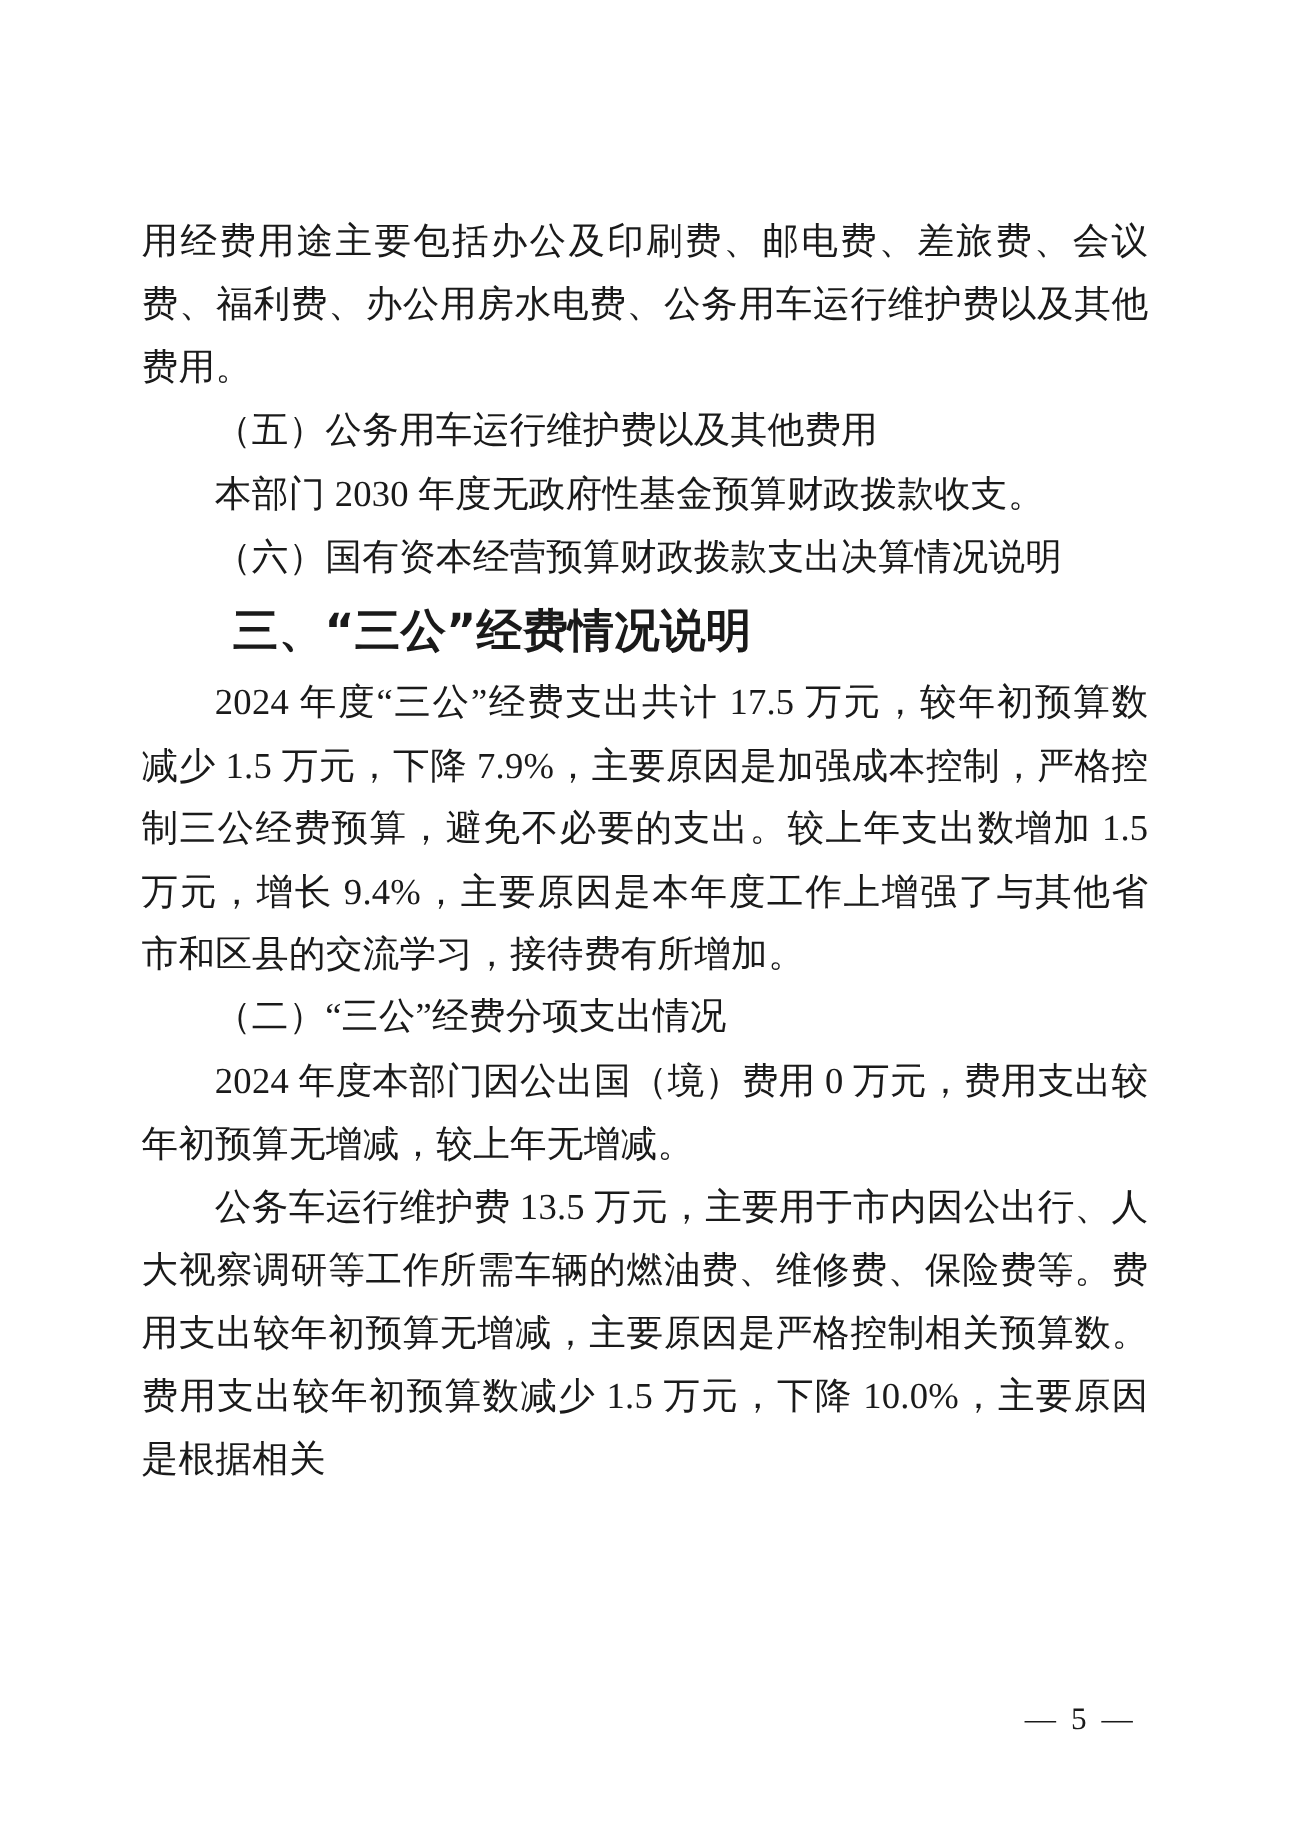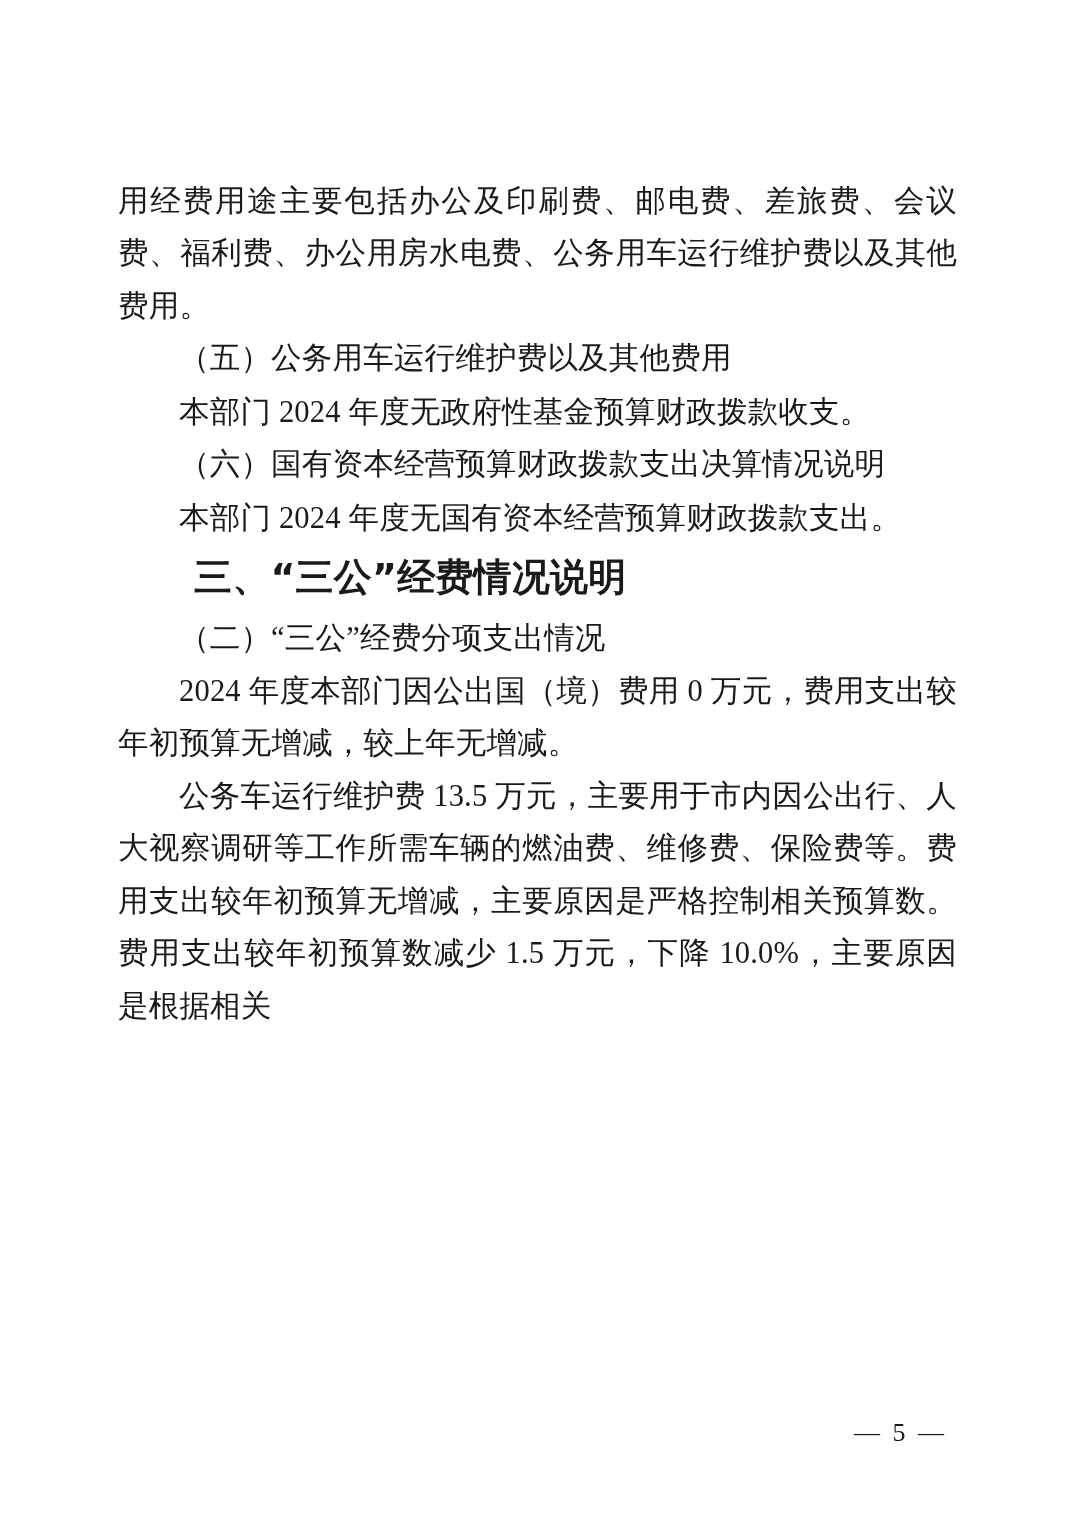--- a/index.html
+++ b/index.html
@@ -61,29 +61,29 @@
 </head>
 <body>
 
 <div class="page">
   <div class="doc-body">
 
     <p class="para-flush">用经费用途主要包括办公及印刷费、邮电费、差旅费、会议费、福利费、办公用房水电费、公务用车运行维护费以及其他费用。</p>
 
     <p class="subheading">（五）公务用车运行维护费以及其他费用</p>
 
-    <p class="para">本部门 2024 年度无政府性基金预算财政拨款收支。</p>
+    <p class="para">本部门 2030 年度无政府性基金预算财政拨款收支。</p>
 
     <p class="subheading">（六）国有资本经营预算财政拨款支出决算情况说明</p>
 
-    <p class="para">本部门 2024 年度无国有资本经营预算财政拨款支出。</p>
 
     <p class="heading">三、“三公”经费情况说明</p>
 
 
+    <p class="para">2024 年度“三公”经费支出共计 17.5 万元，较年初预算数减少 1.5 万元，下降 7.9%，主要原因是加强成本控制，严格控制三公经费预算，避免不必要的支出。较上年支出数增加 1.5 万元，增长 9.4%，主要原因是本年度工作上增强了与其他省市和区县的交流学习，接待费有所增加。</p>
 
     <p class="subheading">（二）“三公”经费分项支出情况</p>
 
     <p class="para">2024 年度本部门因公出国（境）费用 0 万元，费用支出较年初预算无增减，较上年无增减。</p>
 
 
     <p class="para">公务车运行维护费 13.5 万元，主要用于市内因公出行、人大视察调研等工作所需车辆的燃油费、维修费、保险费等。费用支出较年初预算无增减，主要原因是严格控制相关预算数。费用支出较年初预算数减少 1.5 万元，下降 10.0%，主要原因是根据相关</p>
 
   </div>
 

